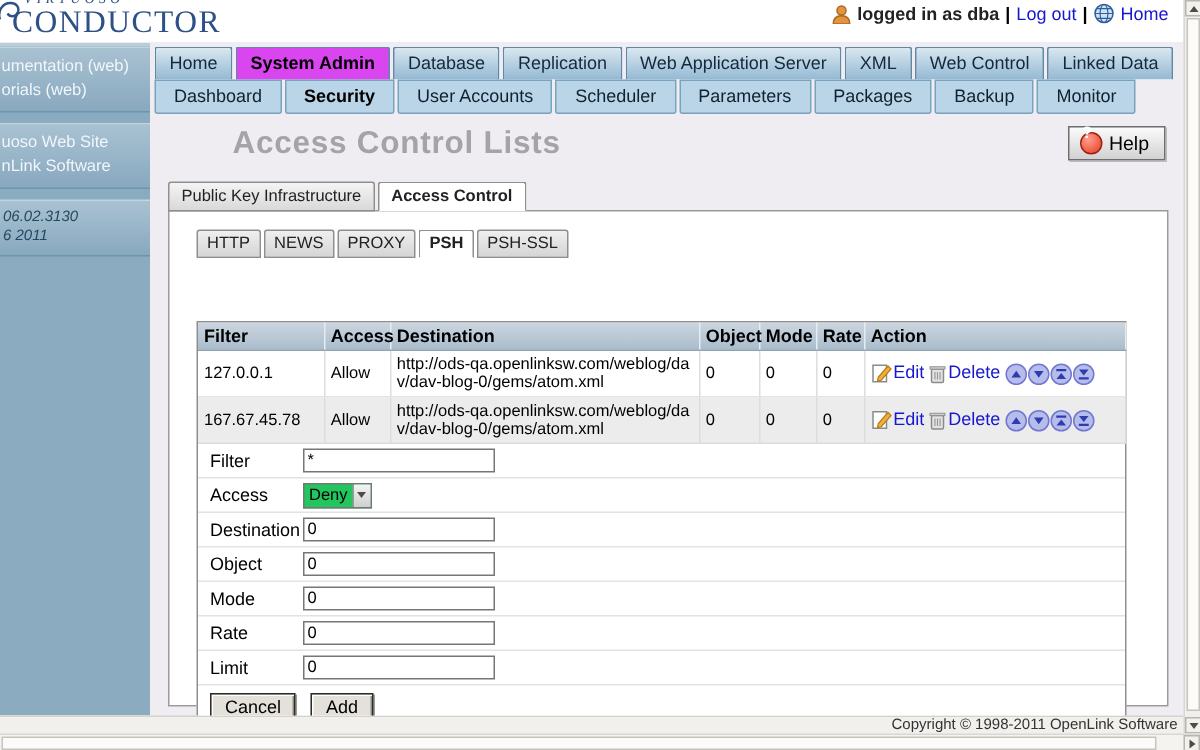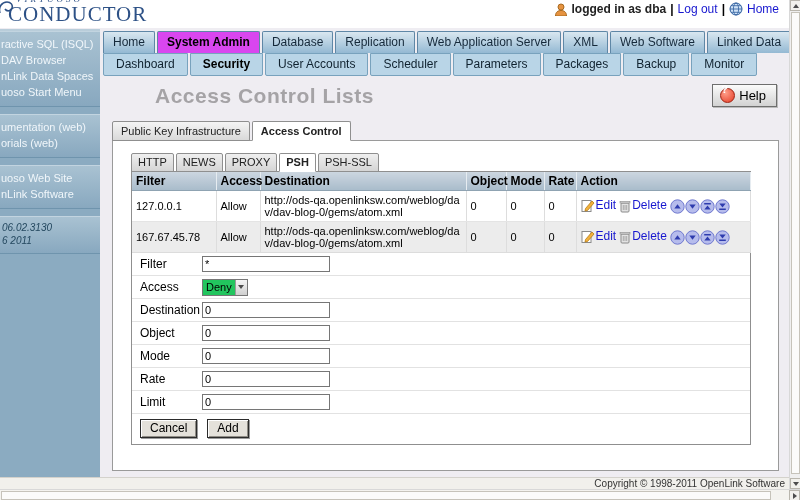--- a/index.html
+++ b/index.html
@@ -59,21 +59,21 @@
           background:linear-gradient(#f4f4f4,#d9d9d9); color:#222; border-radius:2px 2px 0 0; position:relative; top:1px; }
   .otab.active { background:#fff; font-weight:bold; border-bottom:1px solid #fff; z-index:3; }
 
   .panel { margin:0 10px 0 12px; background:#fff; border:1px solid #9a9a9a; height:331px; position:relative; z-index:1; padding:10px 0 0 18px; }
 
   .sub-tabs { position:relative; z-index:2; }
   .stab { display:inline-block; font-size:11px; padding:2px 6px 3px 6px; border:1px solid #8f8f8f; margin-right:2px; cursor:pointer;
           background:linear-gradient(#efefef,#d5d5d5); color:#222; border-radius:2px 2px 0 0; position:relative; top:1px; }
   .stab.active { background:#fff; font-weight:bold; border-bottom:1px solid #fff; }
 
-  .box { width:620px; border:1px solid #8f8f8f; background:#fff; }
+  .box { width:620px; border:1px solid #8f8f8f; background:#fff;margin-top:43px; }
 
   table.acl { border-collapse:collapse; table-layout:fixed; width:618px; font-size:11px; color:#000; }
   table.acl th { background:linear-gradient(#ccd6e0,#a9bccb); font-weight:bold; text-align:left; padding:2px 4px; font-size:12px;
                  border-right:1px solid #e6ecf1; border-bottom:1px solid #8fa3b2; }
   table.acl td { padding:3px 4px; vertical-align:middle; border-right:1px solid #dddddd; }
   tr.r1 td { background:#ffffff; border-bottom:1px solid #e4e4e4; }
   tr.r2 td { background:#ececec; border-bottom:1px solid #dcdcdc; }
   .col-filter{width:84px;} .col-access{width:44px;} .col-dest{width:206px;} .col-obj{width:40px;} .col-mode{width:38px;} .col-rate{width:32px;} .col-action{width:174px;}
   .dest { word-break:break-all; }
   .action-cell { white-space:nowrap; }
@@ -123,43 +123,37 @@
             <ellipse cx="7" cy="7" rx="2.6" ry="6" fill="none" stroke="#2e5e9e" stroke-width="0.8"></ellipse>
             <path d="M1 7 H13 M2 3.7 H12 M2 10.3 H12" stroke="#2e5e9e" stroke-width="0.8" fill="none"></path>
           </svg>
       </span>
       <a href="#">Home</a>
     </div>
   </div>
 
   <div class="sidebar">
     <div class="side-group">
-      <div class="side-item">ractive SQL (ISQL)</div>
-      <div class="side-item">DAV Browser</div>
-      <div class="side-item">nLink Data Spaces</div>
-      <div class="side-item">uoso Start Menu</div>
-    </div>
-    <div class="side-group">
       <div class="side-item">umentation (web)</div>
       <div class="side-item">orials (web)</div>
     </div>
     <div class="side-group">
       <div class="side-item">uoso Web Site</div>
       <div class="side-item">nLink Software</div>
     </div>
     <div class="side-group">
       <div class="side-version">06.02.3130</div>
       <div class="side-version">6 2011</div>
     </div>
   </div>
 
   <div class="main">
 
     <div class="nav1">
-      <span class="tab1">Home</span><span class="tab1 active">System Admin</span><span class="tab1">Database</span><span class="tab1">Replication</span><span class="tab1">Web Application Server</span><span class="tab1">XML</span><span class="tab1">Web Software</span><span class="tab1">Linked Data</span>
+      <span class="tab1">Home</span><span class="tab1 active">System Admin</span><span class="tab1">Database</span><span class="tab1">Replication</span><span class="tab1">Web Application Server</span><span class="tab1">XML</span><span class="tab1">Web Control</span><span class="tab1">Linked Data</span>
     </div>
 
     <div class="nav2">
       <span class="tab2">Dashboard</span><span class="tab2 active">Security</span><span class="tab2">User Accounts</span><span class="tab2">Scheduler</span><span class="tab2">Parameters</span><span class="tab2">Packages</span><span class="tab2">Backup</span><span class="tab2">Monitor</span>
     </div>
 
     <div class="titlerow">
       <div class="page-title">Access Control Lists</div>
       <div class="help-btn">
         <span class="help-q icon">?</span>

